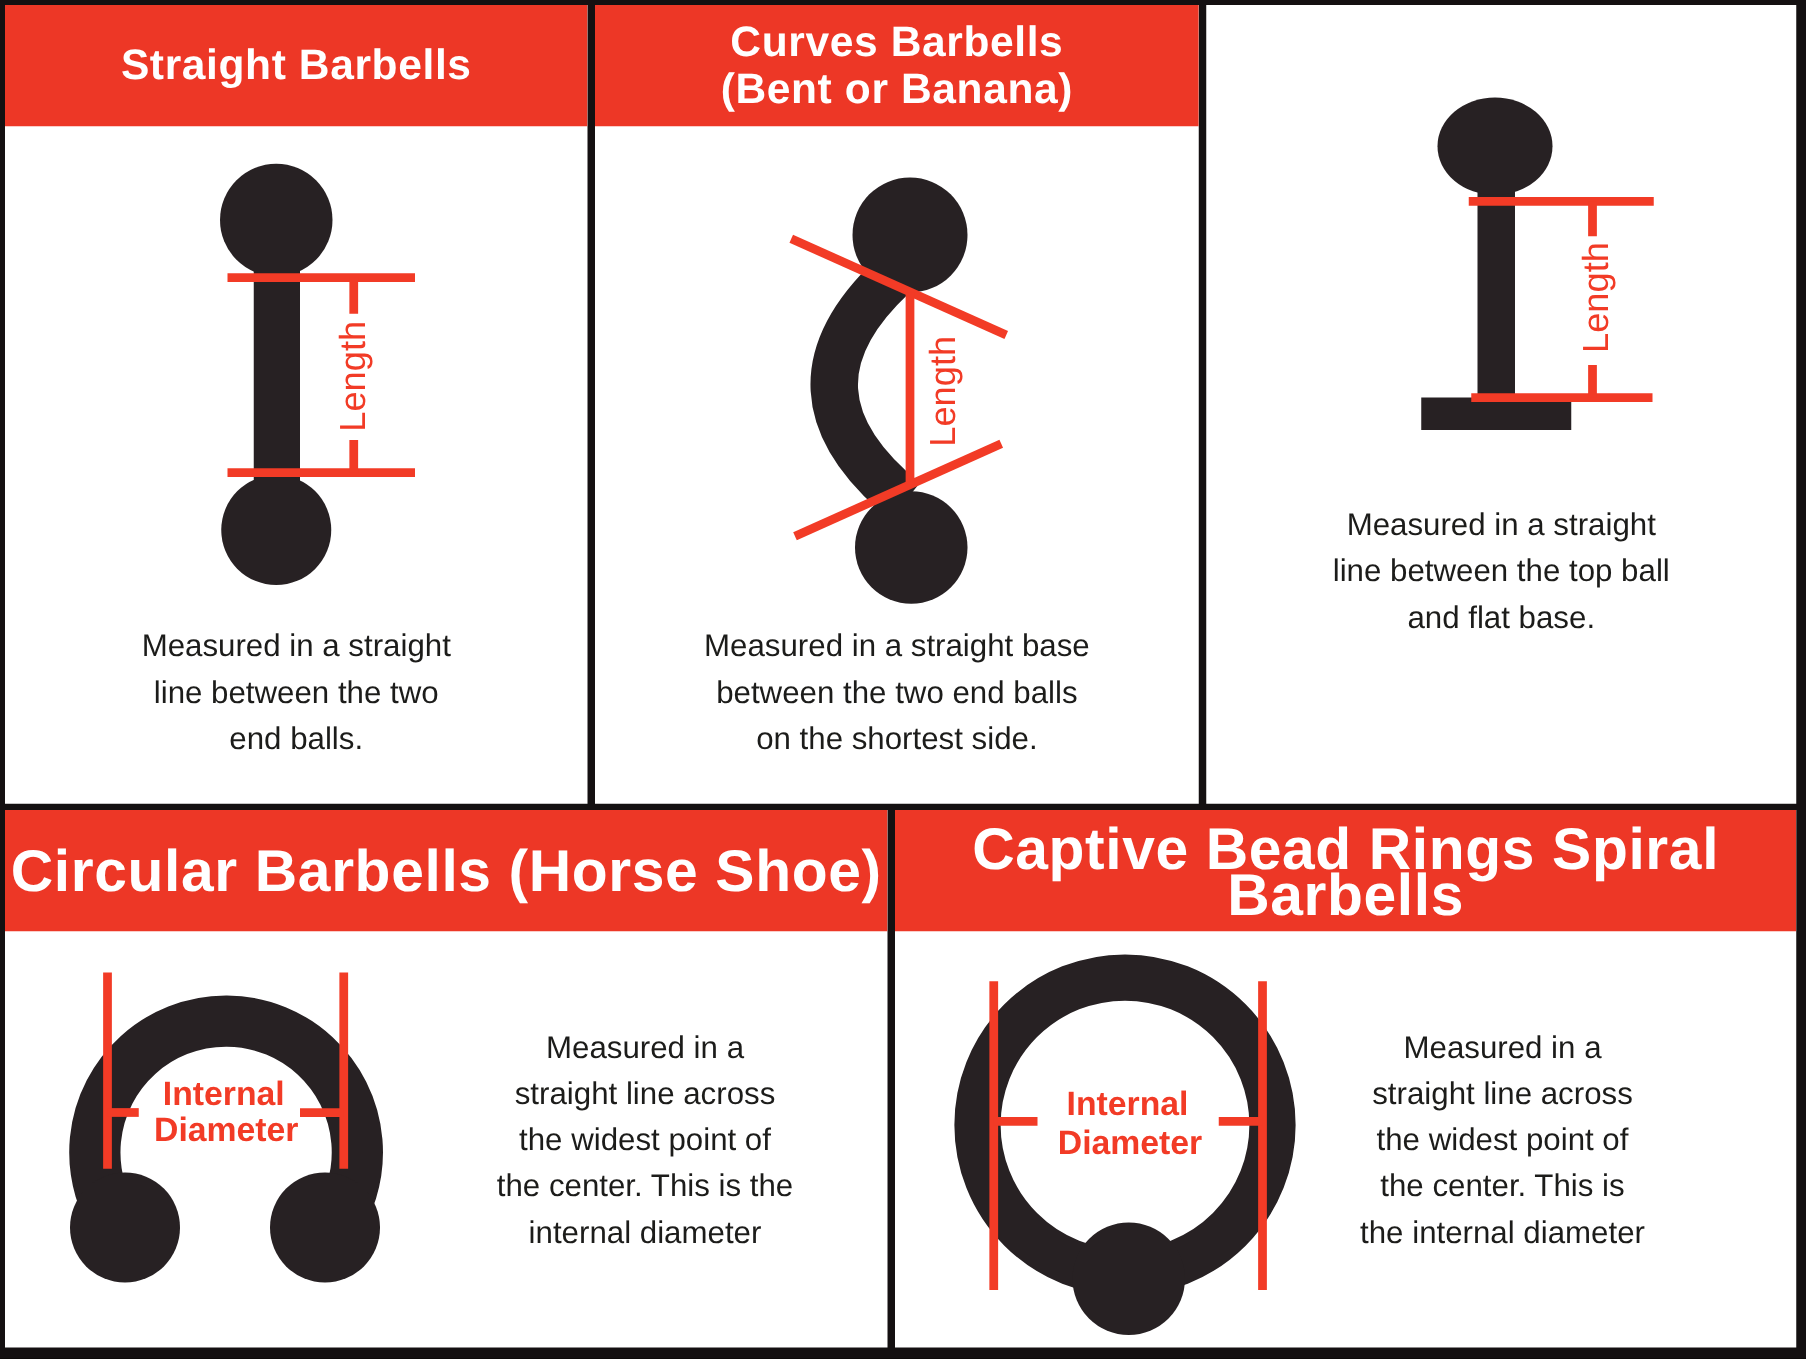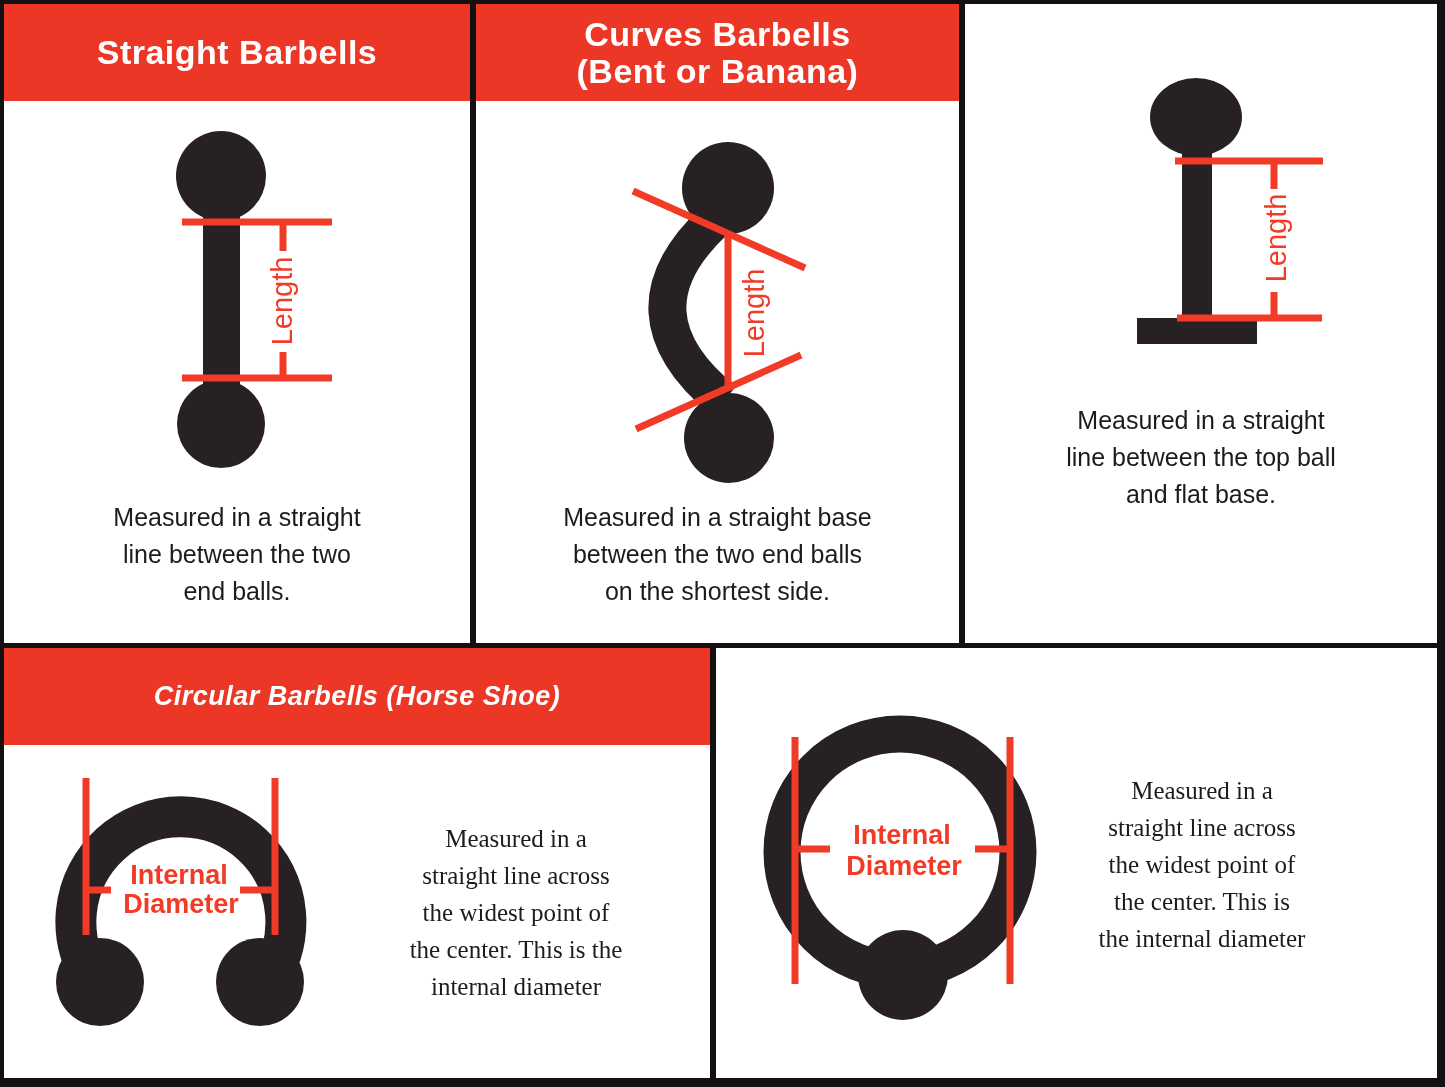--- a/index.html
+++ b/index.html
@@ -33,32 +33,32 @@
     background:var(--red_header);
     color:var(--header_text);
     height:97px;flex:none;
     display:flex;align-items:center;justify-content:center;
     text-align:center;
   }
   .panel-header h2{
     font-size:34px;line-height:37px;font-weight:700;
     white-space:pre-line;letter-spacing:0.5px;
   }
-  .row-bottom .panel-header h2{font-size:27px;font-style:italic;}
+  .row-bottom .panel-header h2{font-size:47px;}
   .panel-body{flex:1;display:flex;position:relative;}
   .body-col{flex-direction:column;align-items:center;}
   .body-row{flex-direction:row;align-items:center;}
   .illus{display:block;flex:none;}
   .desc{
     color:var(--body_text);
     font-size:25px;line-height:37px;
     text-align:center;white-space:pre-line;
     padding-top:8px;
   }
-  .desc-side{flex:1;padding-right:22px;padding-bottom:6px;font-family:Liberation Serif, serif;}
+  .desc-side{flex:1;padding-right:22px;padding-bottom:6px;}
   .panel-captive .desc-side{flex:none;width:312px;padding-right:0;}
   .dim-label{
     font-size:29px;fill:var(--line_red);
     font-weight:400;text-anchor:middle;
     font-family:"Liberation Sans", sans-serif;
   }
   .id-label{
     font-size:27px;fill:var(--line_red);
     font-weight:700;text-anchor:middle;
     font-family:"Liberation Sans", sans-serif;
@@ -155,20 +155,23 @@
         </svg>
         <p class="desc desc-side">Measured in a
 straight line across
 the widest point of
 the center. This is the
 internal diameter</p>
       </div>
     </section>
 
     <section class="panel panel-captive">
+      <header class="panel-header">
+        <h2>Captive Bead Rings Spiral Barbells</h2>
+      </header>
       <div class="panel-body body-row">
         <svg class="illus" width="330" height="333" viewBox="0 0 330 333">
           <circle class="inkstroke" cx="184" cy="155" r="118" stroke-width="37"></circle>
           <circle class="inkfill" cx="187" cy="278" r="45"></circle>
           <line class="redstroke" x1="79" y1="40" x2="79" y2="287"></line>
           <line class="redstroke" x1="294" y1="40" x2="294" y2="287"></line>
           <line class="redstroke" x1="79" y1="152" x2="114" y2="152"></line>
           <line class="redstroke" x1="259" y1="152" x2="294" y2="152"></line>
           <text class="id-label" x="186" y="147">Internal</text>
           <text class="id-label" x="188" y="178">Diameter</text>

